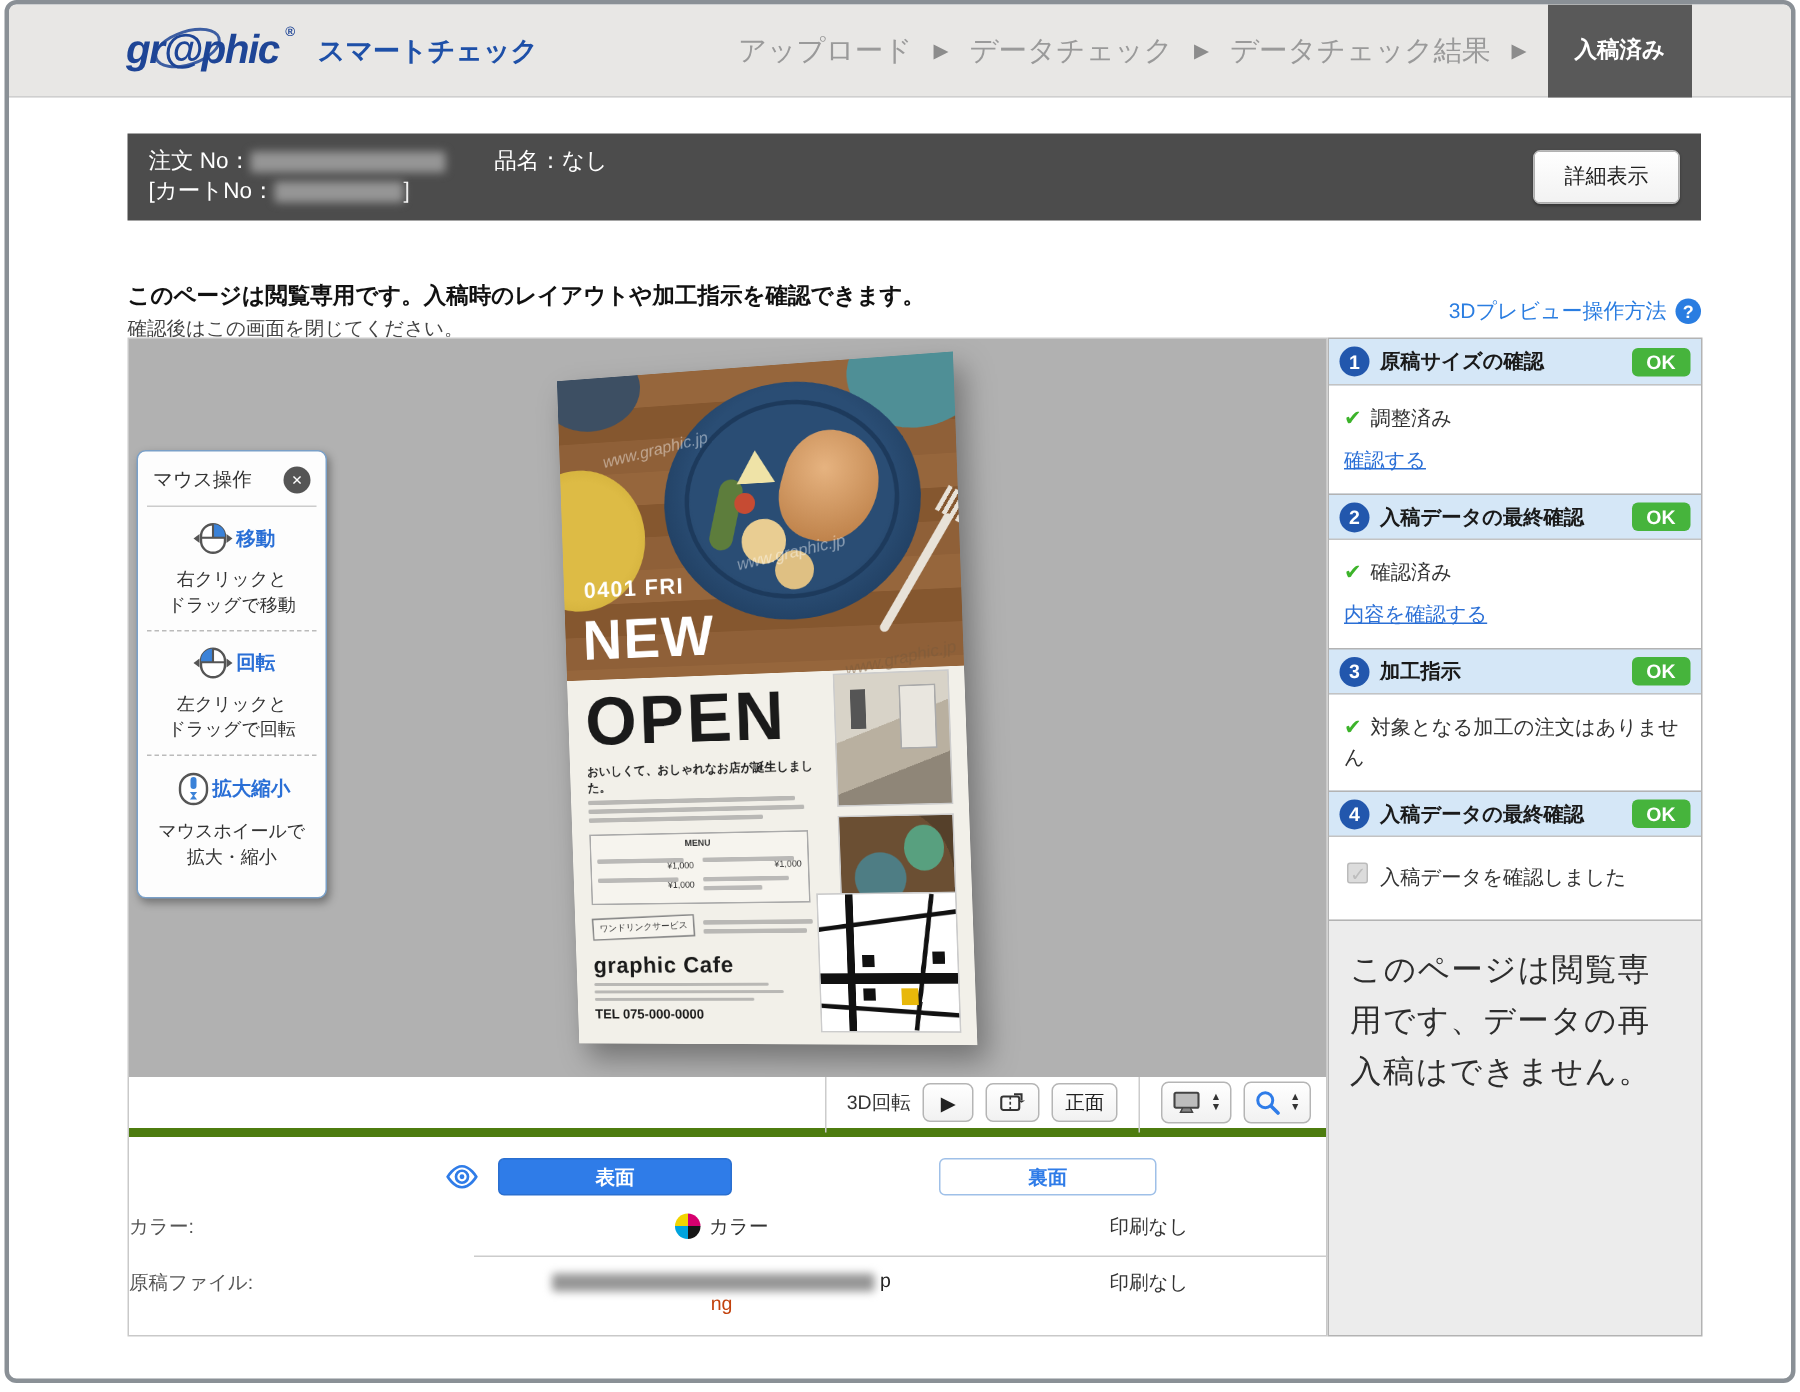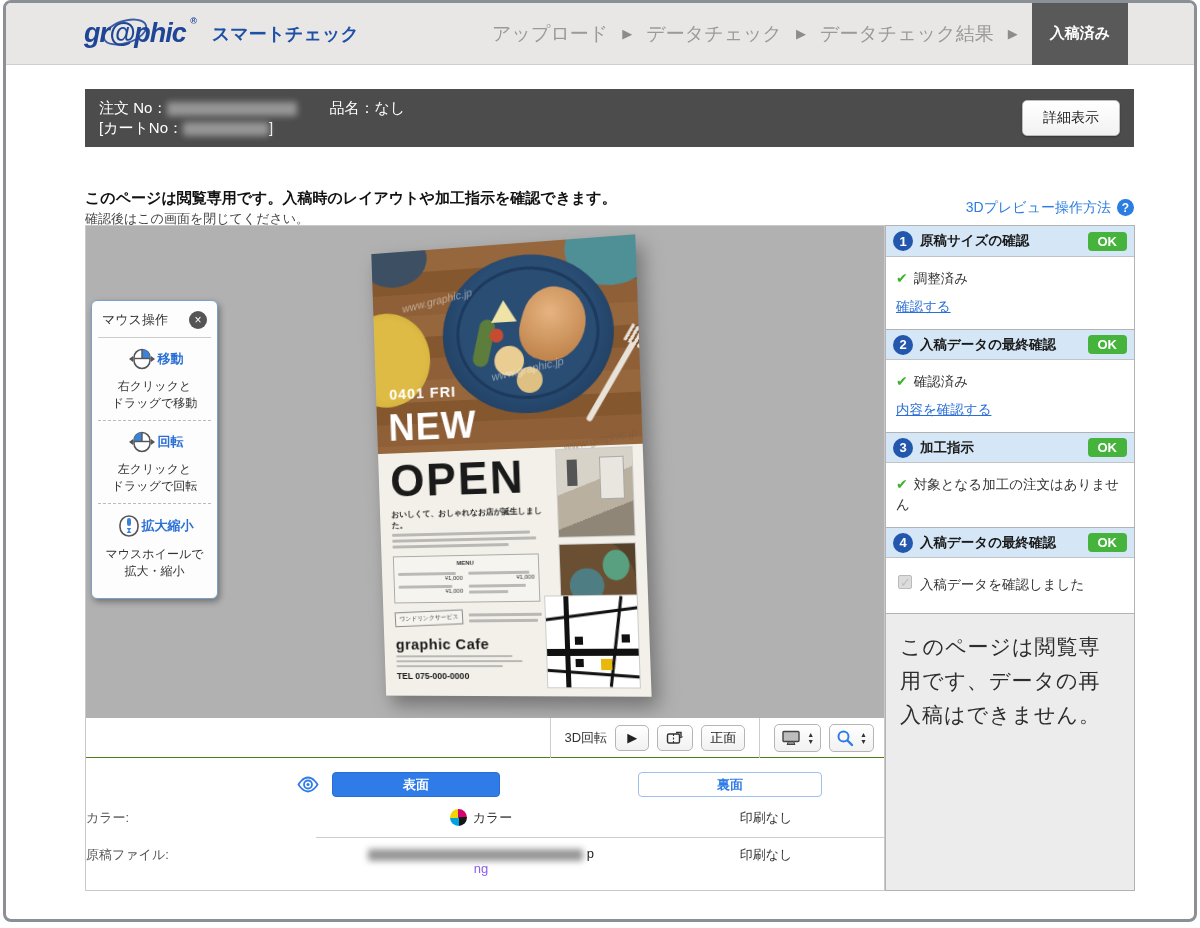--- a/index.html
+++ b/index.html
@@ -118,50 +118,50 @@
   .road-v2 { position:absolute; right:20px; top:0; bottom:0; width:3px; background:#111; transform:rotate(8deg); }
   .road-d { position:absolute; left:-4px; right:-4px; top:16px; height:3px; background:#111; transform:rotate(-7deg); }
   .road-d2 { position:absolute; left:-4px; right:-4px; bottom:12px; height:3px; background:#111; transform:rotate(4deg); }
   .map-mark { position:absolute; right:26px; top:62px; width:11px; height:11px; background:#e8b80a; }
   .map-b1 { position:absolute; left:28px; top:40px; width:8px; height:8px; background:#111; }
   .map-b2 { position:absolute; right:8px; top:38px; width:8px; height:8px; background:#111; }
   .map-b3 { position:absolute; left:28px; bottom:20px; width:8px; height:8px; background:#111; }
 
   
   .toolbar { height:40px; display:flex; align-items:center; justify-content:flex-end;
-             border-bottom:1px solid #4d7c0f; padding-right:10px; gap:8px; }
+             border-bottom:6px solid #4d7c0f; padding-right:10px; gap:8px; }
   .tb-sep { width:1px; height:40px; background:#ccc; margin:0 6px; }
   .tb-label { font-size:13px; color:#333; }
   .tb-btn { height:26px; min-width:34px; background:linear-gradient(#fff,#f1f1f1); border:1px solid #b5b5b5;
             border-radius:5px; display:flex; align-items:center; justify-content:center; font-size:13px; color:#222;
             cursor:pointer; padding:0 8px; }
   .stepper { height:28px; background:linear-gradient(#fff,#f1f1f1); border:1px solid #b5b5b5; border-radius:5px;
              display:flex; align-items:center; padding:0 6px; gap:6px; cursor:pointer; }
   .step-arrows { display:flex; flex-direction:column; font-size:7px; color:#333; line-height:7px; }
 
   
   .info { padding:14px 0 0; position:relative; font-size:13px; color:#333; }
   .side-btn-row { display:flex; align-items:center; }
   .eye { margin-left:210px; }
-  .btn-front { margin-left:12px; width:168px; height:25px; background:#2f7ce8; color:#fff; font-weight:bold;
+  .btn-front { margin-left:12px; width:156px; height:25px; background:#2f7ce8; color:#fff; font-weight:bold;
                font-size:13px; border:1px solid #2a6fd0; border-radius:4px; cursor:pointer; }
-  .btn-back { margin-left:138px; width:184px; height:25px; background:#fff; color:#2f7ce8; font-weight:bold;
+  .btn-back { margin-left:138px; width:145px; height:25px; background:#fff; color:#2f7ce8; font-weight:bold;
               font-size:13px; border:1px solid #9fc0e8; border-radius:4px; cursor:pointer; }
   .info-grid { display:grid; grid-template-columns:230px 330px 240px; align-items:center; }
   .ig-label { text-align:left; color:#555; padding-right:8px; }
   .ig-front { text-align:center; }
   .ig-back { text-align:center; }
   .color-row { margin-top:12px; }
   .cmyk { display:inline-block; width:17px; height:17px; border-radius:50%; vertical-align:-4px; margin-right:6px;
           background:conic-gradient(#d6006e 0 25%, #161616 25% 50%, #00a3dd 50% 75%, #f2d400 75% 100%); }
   .info-div { grid-column:2 / span 2; border-top:1px solid #ccc; margin-top:10px; }
   .file-row { margin-top:8px; align-items:start; }
   .m-file { width:215px; height:12px; }
   .file-tail { font-size:13px; color:#222; }
-  .file-wrap2 { text-align:center; font-size:13px; color:#8b5cf6; }
+  .file-wrap2 { text-align:center; font-size:13px; color:#c2410c; }
 
   
   .sidebar { position:absolute; left:879px; top:222px; width:250px; height:666px;
              border:1px solid #b3b3b3; display:flex; flex-direction:column; background:#fff; }
   .sec-head { height:31px; background:#d5e7f7; border-top:1px solid #b3b3b3; border-bottom:1px solid #c3c3c3;
               display:flex; align-items:center; padding:0 7px; gap:7px; }
   .sidebar .sec:first-child .sec-head { border-top:none; }
   .num { width:20px; height:20px; border-radius:50%; background:#2257ad; color:#fff; font-size:13px; font-weight:bold;
          display:flex; align-items:center; justify-content:center; flex:none; }
   .sec-title { font-size:13.5px; font-weight:bold; color:#1a1a1a; flex:1; }

